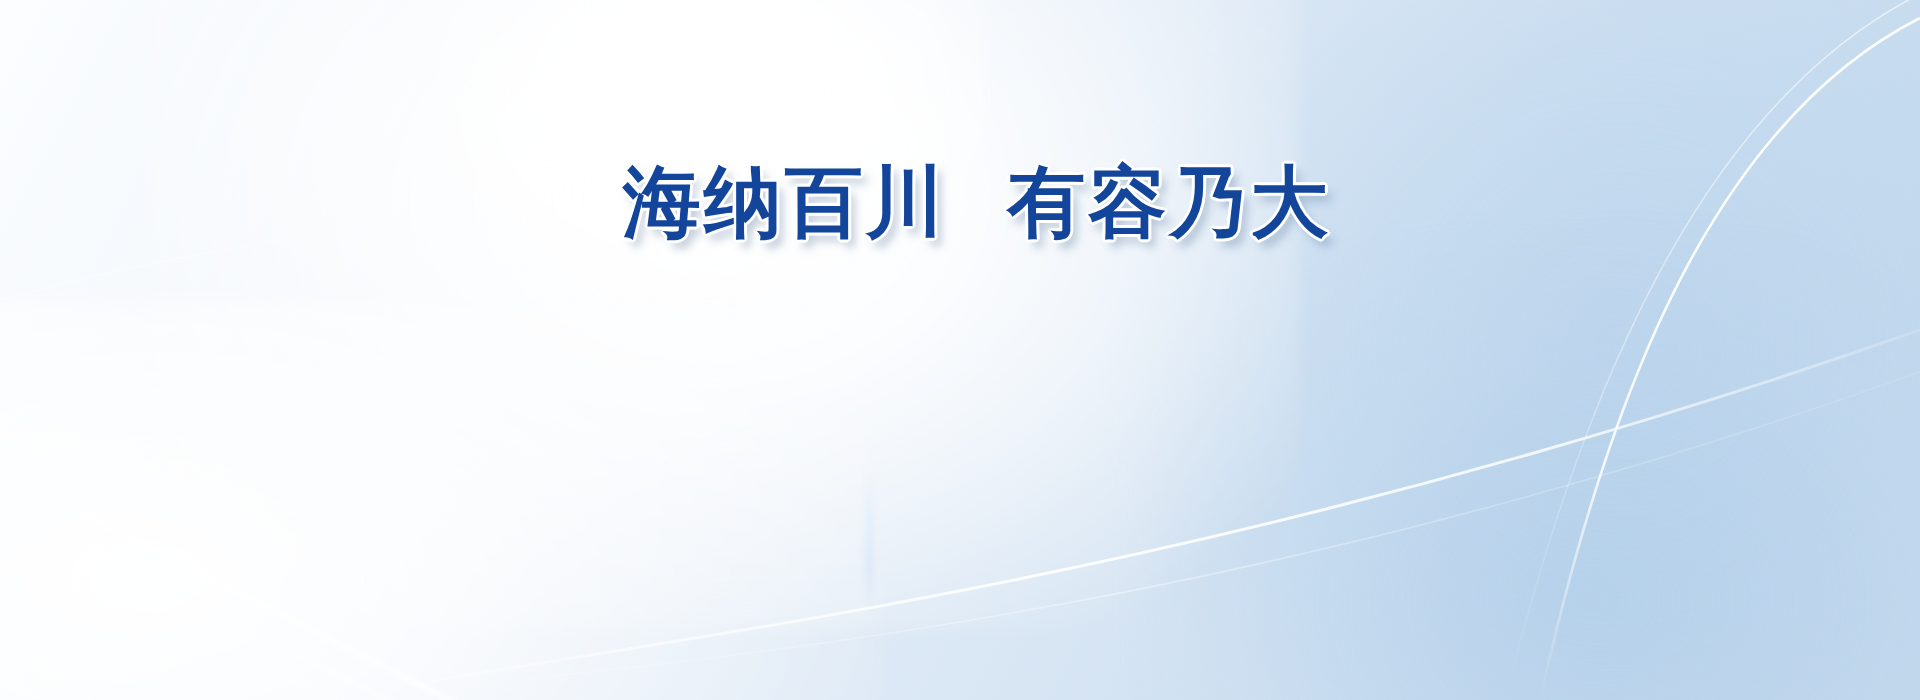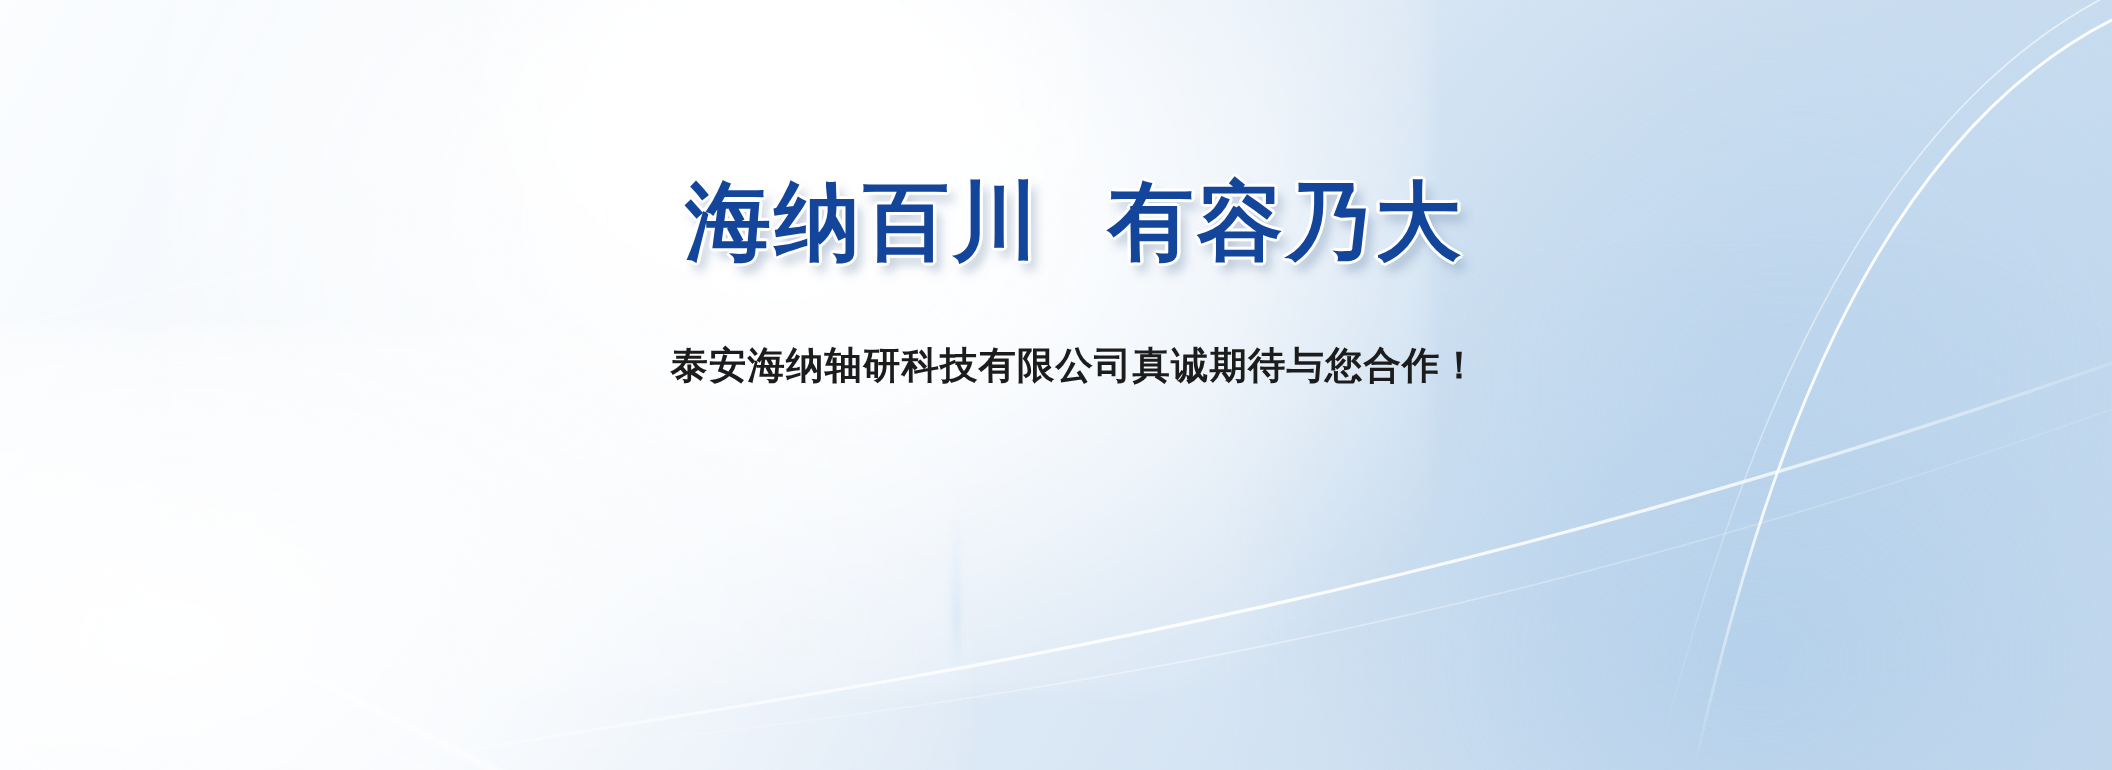--- a/index.html
+++ b/index.html
@@ -255,16 +255,15 @@
 
     <div class="streak streak-a"></div>
     <div class="streak streak-b"></div>
     <div class="streak streak-c"></div>
     <div class="streak streak-d"></div>
     <div class="shaft"></div>
   </div>
 
   <div class="content">
     <h1 class="headline">海纳百川  有容乃大</h1>
-    <p class="sub-cn">泰安海纳轴研科技有限公司真诚期待与您合作！</p>
   </div>
 
 </div>
 
 </body></html>

